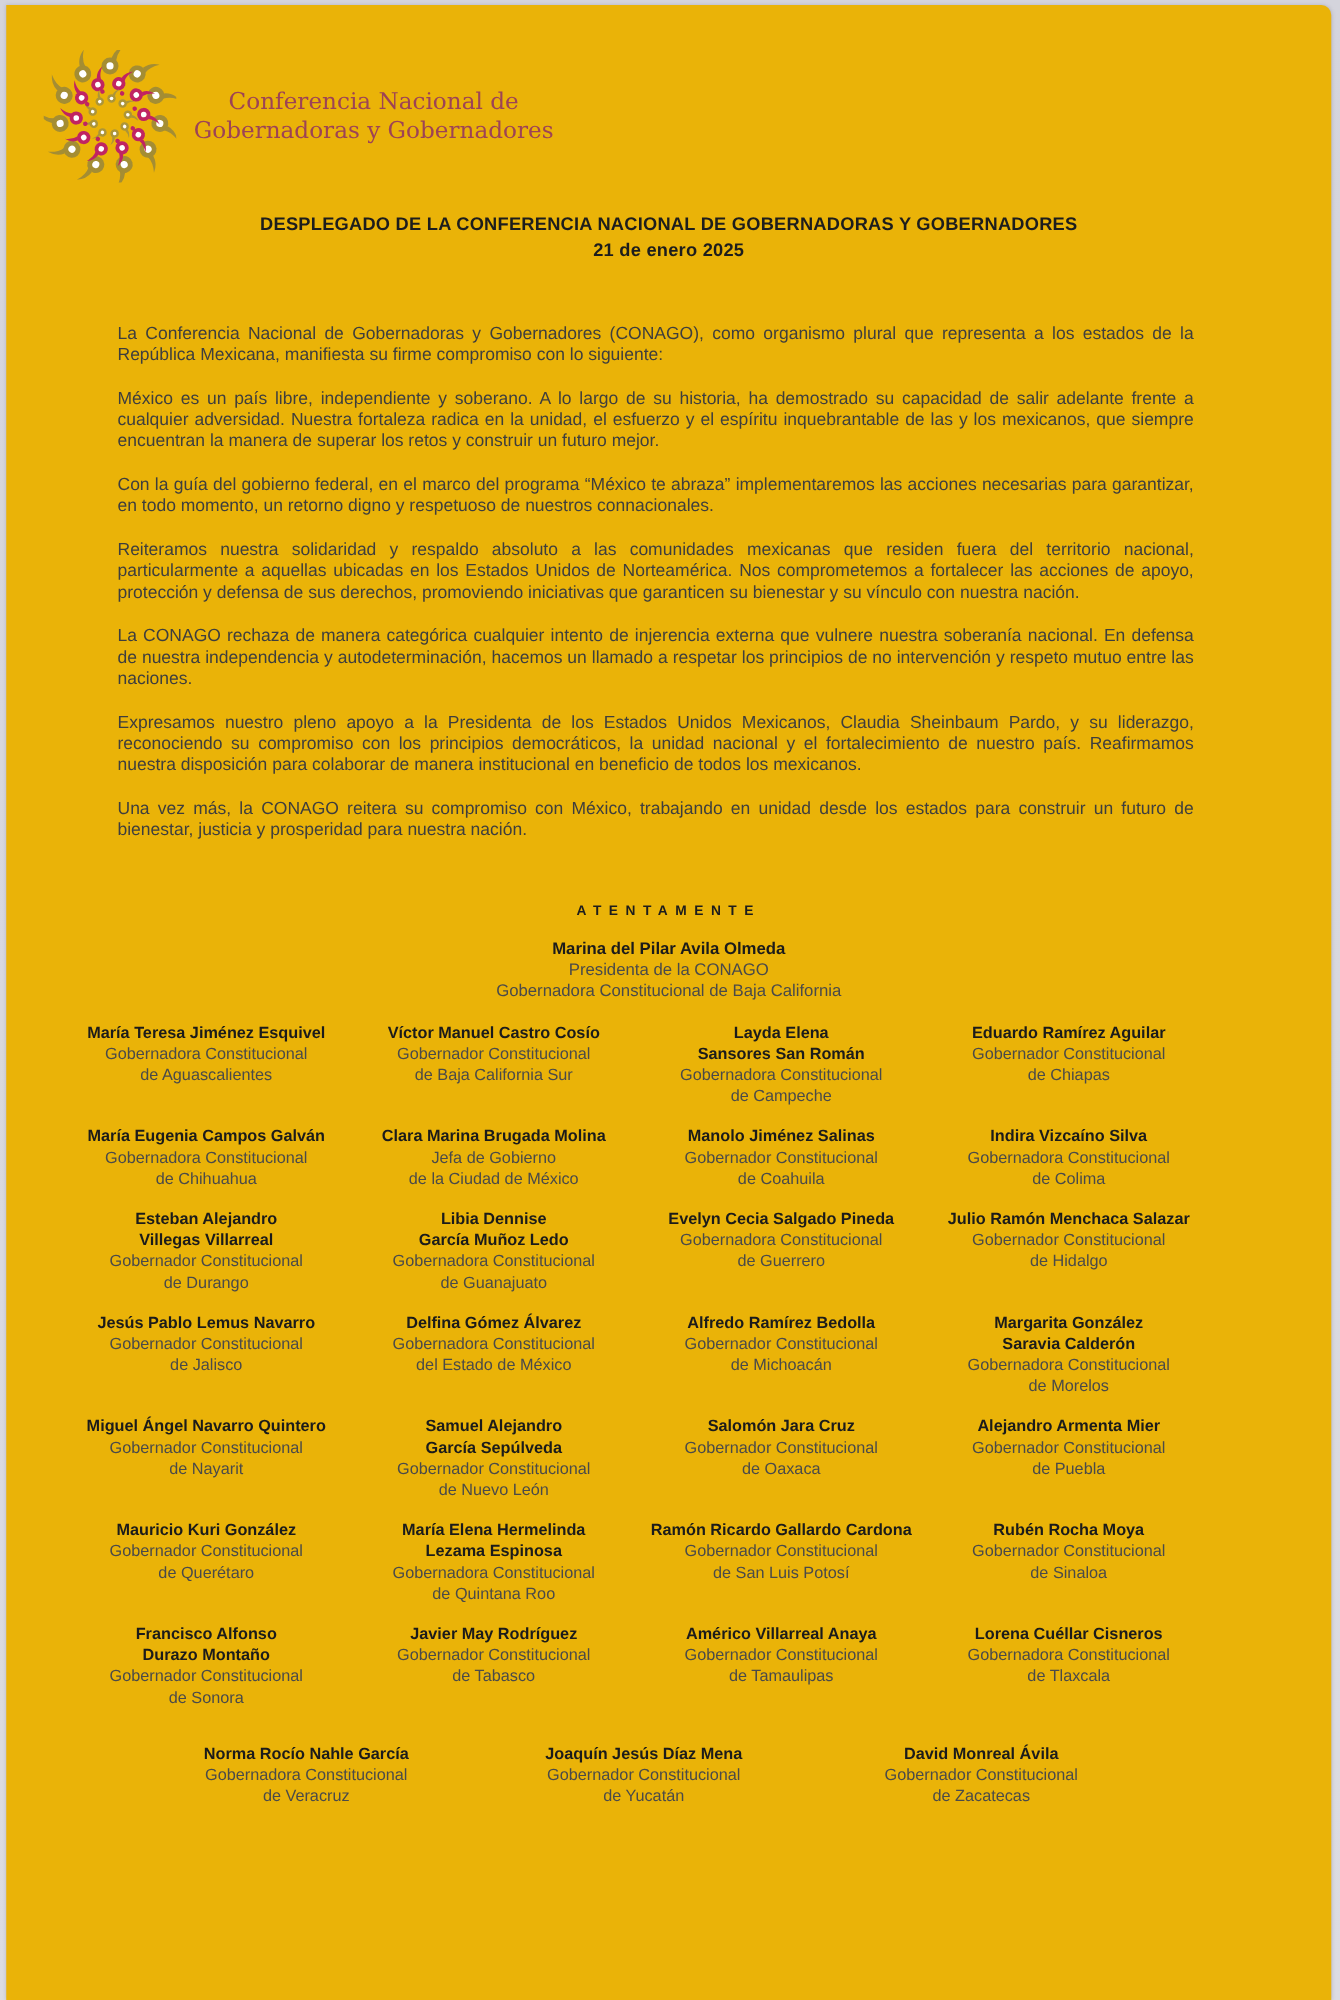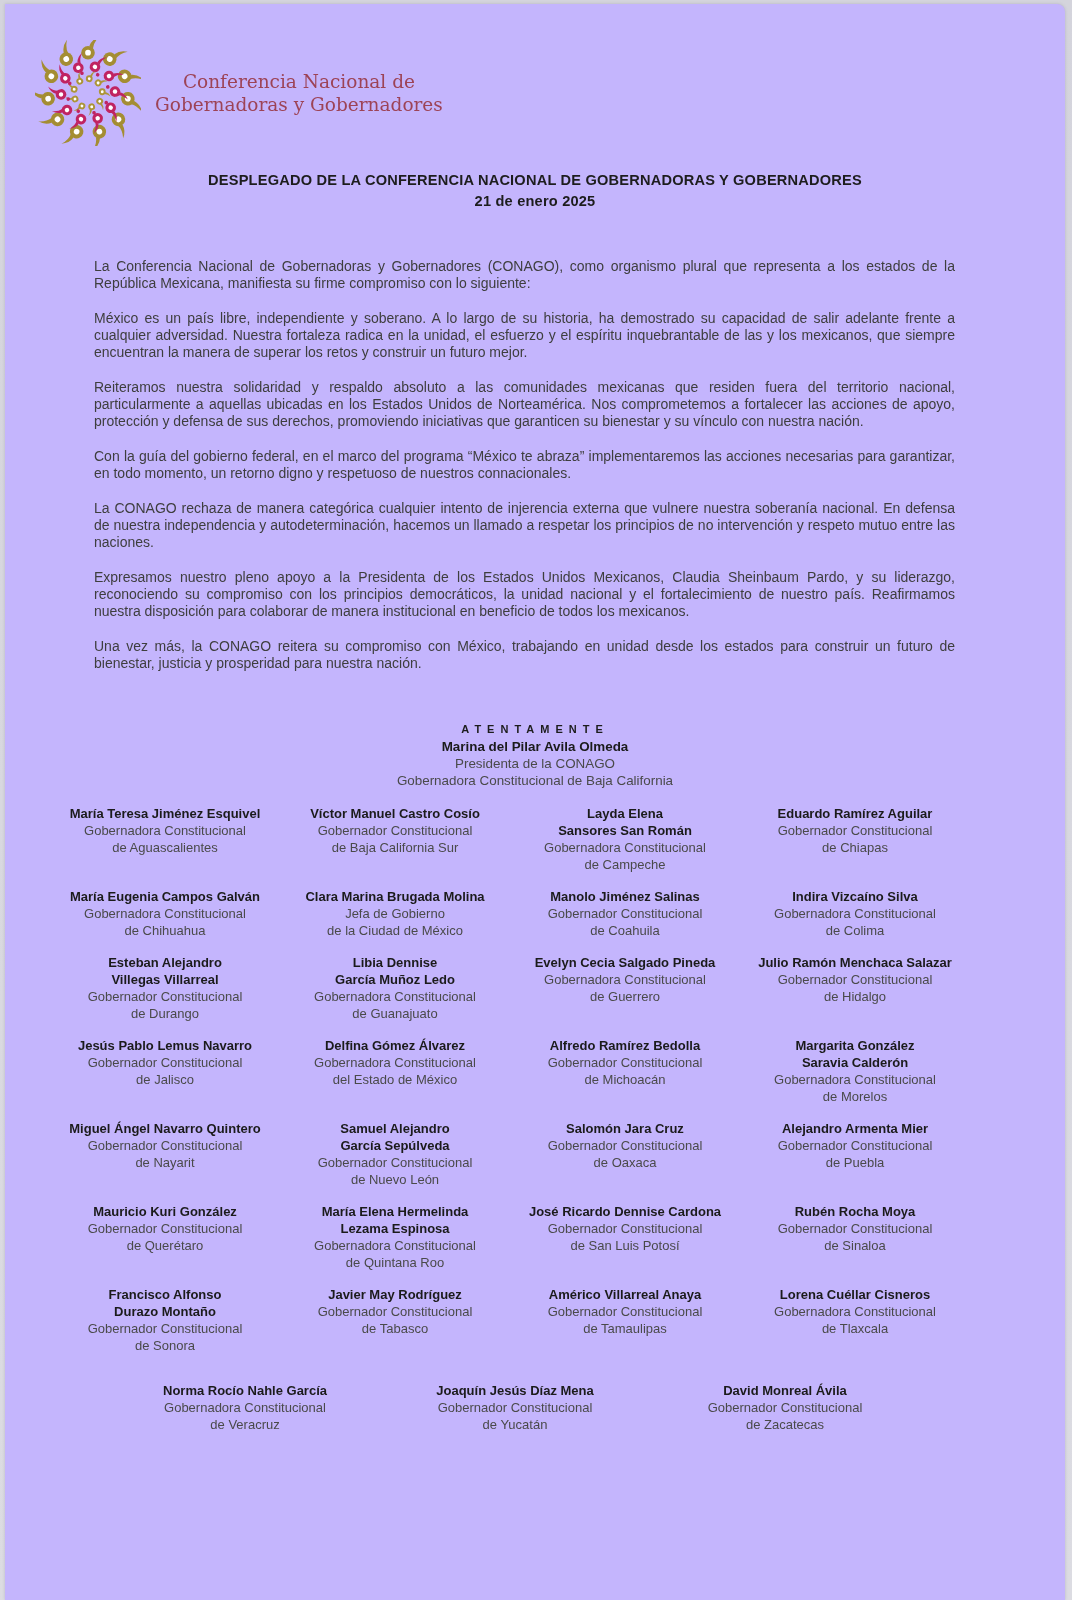--- a/index.html
+++ b/index.html
@@ -4,21 +4,21 @@
 <style>
   html,body{margin:0;padding:0;}
   body{
     width:1072px;height:1600px;position:relative;overflow:hidden;
     background:linear-gradient(180deg,#d4d4dc 0%,#dcdce2 100%);
     font-family:"Liberation Sans",sans-serif;
     -webkit-font-smoothing:antialiased;
   }
   .page{
     position:absolute;left:5px;top:4px;right:7px;bottom:0;
-    background:#c4b5fd;border-radius:0 8px 0 0;
+    background:#eab308;border-radius:0 8px 0 0;
     box-shadow:0 0 3px rgba(120,120,140,.35);
   }
   
   .logo-row{display:flex;align-items:center;margin:36px 0 0 30px;height:106px;}
   .logo-mark{width:106px;height:106px;flex:0 0 auto;}
   .logo-text{
     font-family:"DejaVu Serif",serif;color:#9d4356;
     font-size:18.5px;line-height:23px;text-align:center;margin-left:14px;
   }
   
@@ -30,21 +30,21 @@
   .body-text{margin:46px 110px 0 89px;}
   .body-text p{
     margin:16px 0 18px;font-size:14px;line-height:17px;color:#3e3e3e;
     text-align:justify;text-justify:inter-word;
   }
   
   .atentamente{
     margin:49px 0 0;text-align:center;font-weight:bold;
     font-size:11px;line-height:17px;color:#1d1d1d;letter-spacing:6px;
   }
-  .president{text-align:center;}
+  .president{margin-top:12px;text-align:center;}
   .sig-name{font-weight:bold;font-size:13px;line-height:17px;color:#1b1b1b;}
   .sig-role{font-size:13px;line-height:17px;color:#4a4a4a;}
   .president .sig-name,.president .sig-role{font-size:13.4px;}
   
   .sig-grid{
     display:grid;grid-template-columns:repeat(4,1fr);
     margin:16px 95px 0 45px;row-gap:15px;align-items:start;
   }
   .sig-grid.footer{grid-template-columns:repeat(3,1fr);margin:28px 145px 0 105px;}
   .sig-cell{text-align:center;padding:0 5px;}
@@ -121,22 +121,22 @@
   </header>
 
   <h1 class="doc-title">
     <div>DESPLEGADO DE LA CONFERENCIA NACIONAL DE GOBERNADORAS Y GOBERNADORES</div>
     <div>21 de enero 2025</div>
   </h1>
 
   <main class="body-text">
     <p>La Conferencia Nacional de Gobernadoras y Gobernadores (CONAGO), como organismo plural que representa a los estados de la República Mexicana, manifiesta su firme compromiso con lo siguiente:</p>
     <p>México es un país libre, independiente y soberano. A lo largo de su historia, ha demostrado su capacidad de salir adelante frente a cualquier adversidad. Nuestra fortaleza radica en la unidad, el esfuerzo y el espíritu inquebrantable de las y los mexicanos, que siempre encuentran la manera de superar los retos y construir un futuro mejor.</p>
+    <p>Con la guía del gobierno federal, en el marco del programa “México te abraza” implementaremos las acciones necesarias para garantizar, en todo momento, un retorno digno y respetuoso de nuestros connacionales.</p>
     <p>Reiteramos nuestra solidaridad y respaldo absoluto a las comunidades mexicanas que residen fuera del territorio nacional, particularmente a aquellas ubicadas en los Estados Unidos de Norteamérica. Nos comprometemos a fortalecer las acciones de apoyo, protección y defensa de sus derechos, promoviendo iniciativas que garanticen su bienestar y su vínculo con nuestra nación.</p>
-    <p>Con la guía del gobierno federal, en el marco del programa “México te abraza” implementaremos las acciones necesarias para garantizar, en todo momento, un retorno digno y respetuoso de nuestros connacionales.</p>
     <p>La CONAGO rechaza de manera categórica cualquier intento de injerencia externa que vulnere nuestra soberanía nacional. En defensa de nuestra independencia y autodeterminación, hacemos un llamado a respetar los principios de no intervención y respeto mutuo entre las naciones.</p>
     <p>Expresamos nuestro pleno apoyo a la Presidenta de los Estados Unidos Mexicanos, Claudia Sheinbaum Pardo, y su liderazgo, reconociendo su compromiso con los principios democráticos, la unidad nacional y el fortalecimiento de nuestro país. Reafirmamos nuestra disposición para colaborar de manera institucional en beneficio de todos los mexicanos.</p>
     <p>Una vez más, la CONAGO reitera su compromiso con México, trabajando en unidad desde los estados para construir un futuro de bienestar, justicia y prosperidad para nuestra nación.</p>
   </main>
 
   <div class="atentamente">ATENTAMENTE</div>
 
   <div class="president">
     <div class="sig-name">Marina del Pilar Avila Olmeda</div>
     <div class="sig-role">Presidenta de la CONAGO</div>
@@ -254,21 +254,21 @@
         <div class="sig-role">Gobernador Constitucional</div>
         <div class="sig-role">de Querétaro</div>
       </div>
       <div class="sig-cell">
         <div class="sig-name">María Elena Hermelinda</div>
         <div class="sig-name">Lezama Espinosa</div>
         <div class="sig-role">Gobernadora Constitucional</div>
         <div class="sig-role">de Quintana Roo</div>
       </div>
       <div class="sig-cell">
-        <div class="sig-name">José Ricardo Dennise Cardona</div>
+        <div class="sig-name">Ramón Ricardo Gallardo Cardona</div>
         <div class="sig-role">Gobernador Constitucional</div>
         <div class="sig-role">de San Luis Potosí</div>
       </div>
       <div class="sig-cell">
         <div class="sig-name">Rubén Rocha Moya</div>
         <div class="sig-role">Gobernador Constitucional</div>
         <div class="sig-role">de Sinaloa</div>
       </div>
       <div class="sig-cell">
         <div class="sig-name">Francisco Alfonso</div>

